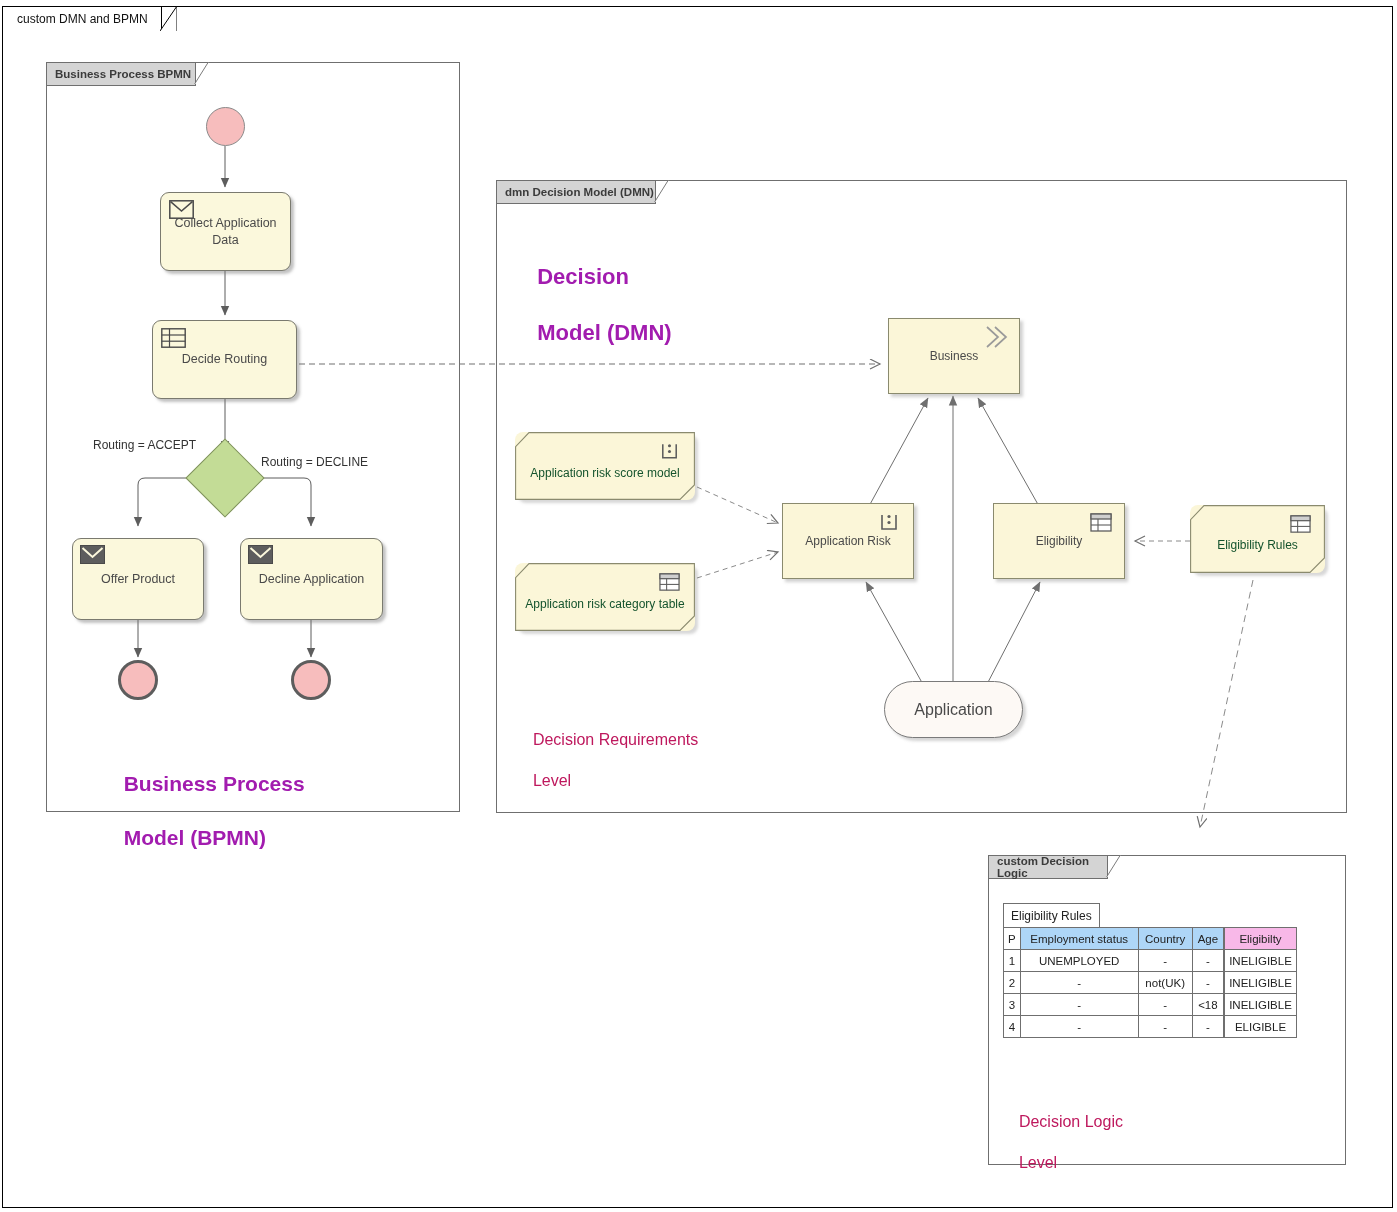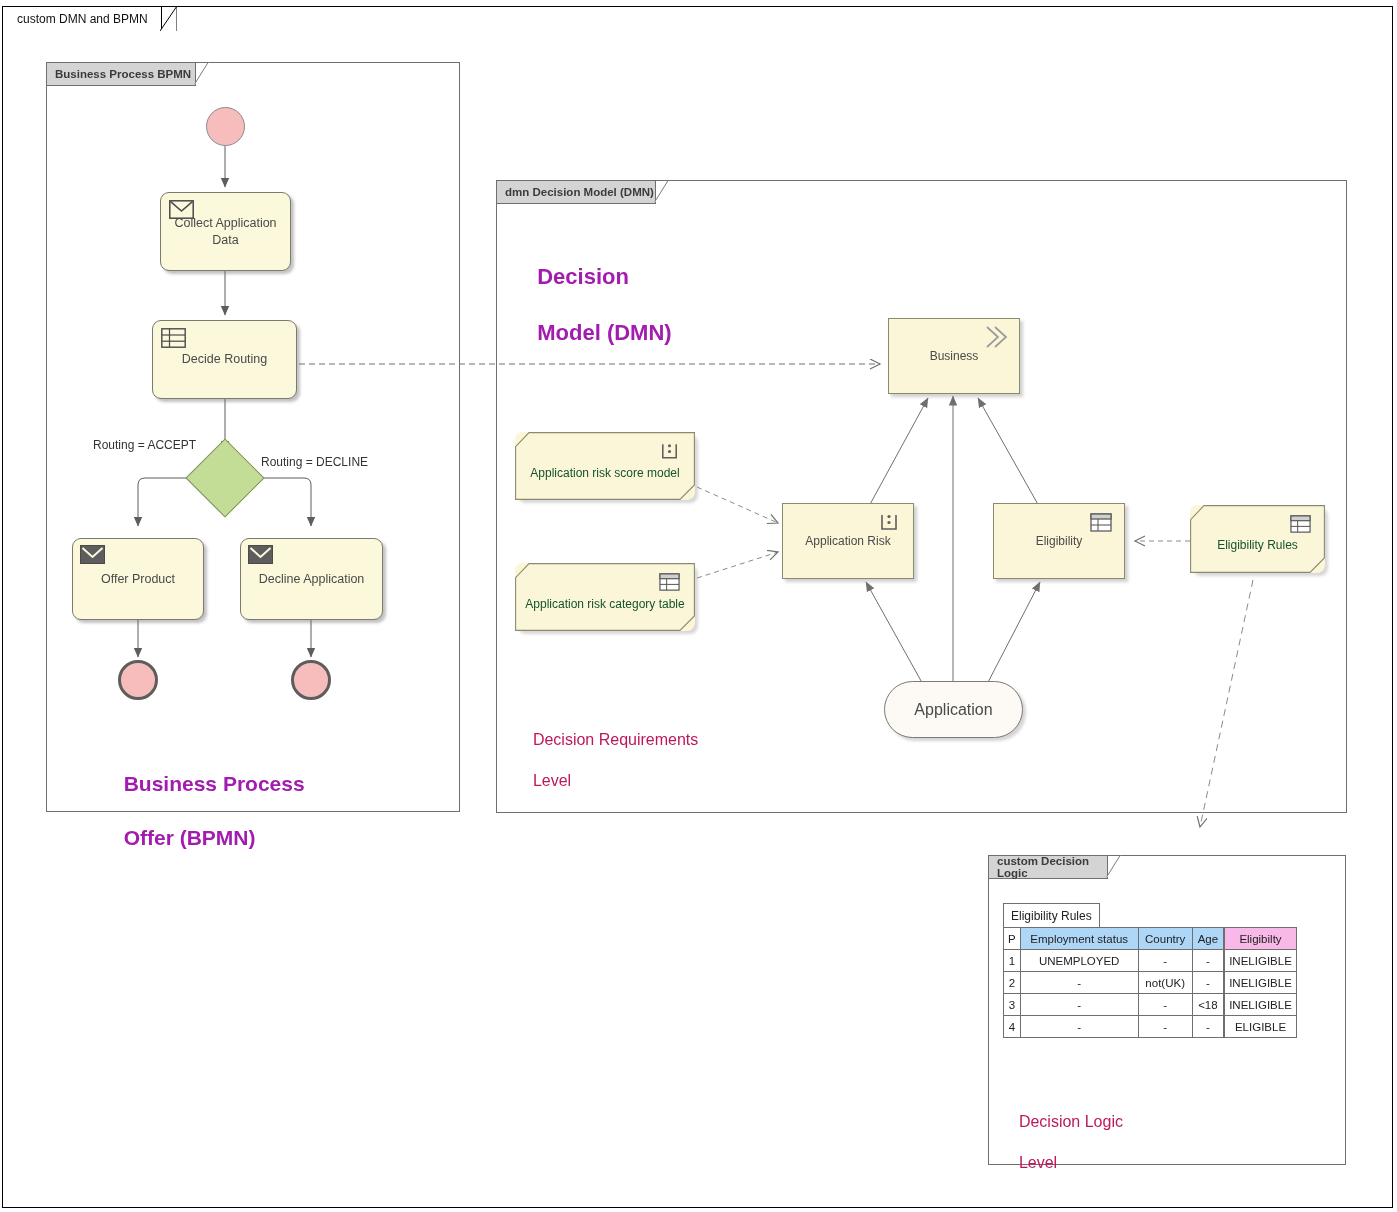--- a/index.html
+++ b/index.html
@@ -166,21 +166,21 @@
     <path d="M2.5,3 L12.5,12 L22.5,3" fill="none" stroke="#fbf8dc" stroke-width="2"></path>
   </svg>
   <span>Decline Application</span>
 </div>
 
 <div class="evt end" style="left:118px;top:660px;width:40px;height:40px;"></div>
 <div class="evt end" style="left:291px;top:660px;width:40px;height:40px;"></div>
 
 <div class="caption bold" style="left:112px;top:744px;">
   <span>Business Process</span><br>
-  <span>Offer (BPMN)</span>
+  <span>Model (BPMN)</span>
 </div>
 
 <div class="pkg" id="dmn-pkg" style="left:496px;top:180px;width:851px;height:633px;"></div>
 <div class="pkg-tab" style="left:496px;top:180px;width:160px;height:24px;">
   <span>dmn Decision Model (DMN)</span>
   <svg class="fold" viewBox="0 0 15 24">
     <path d="M0,24 L15,0 L15,24 Z" fill="#ffffff"></path>
     <path d="M0,24 L15,0" stroke="#6f6f6f" stroke-width="1" fill="none"></path>
   </svg>
 </div>

